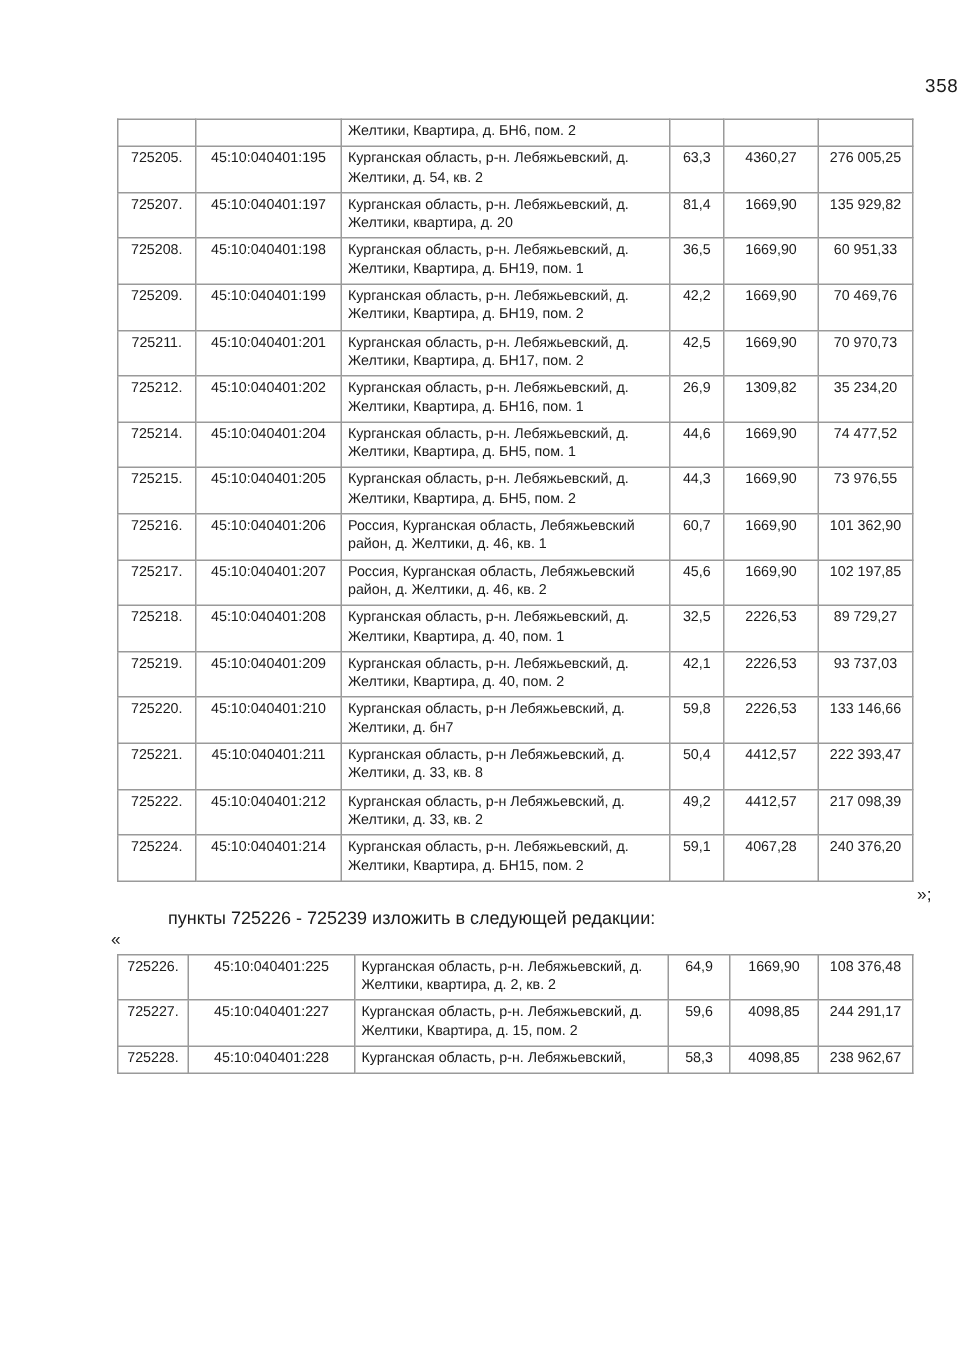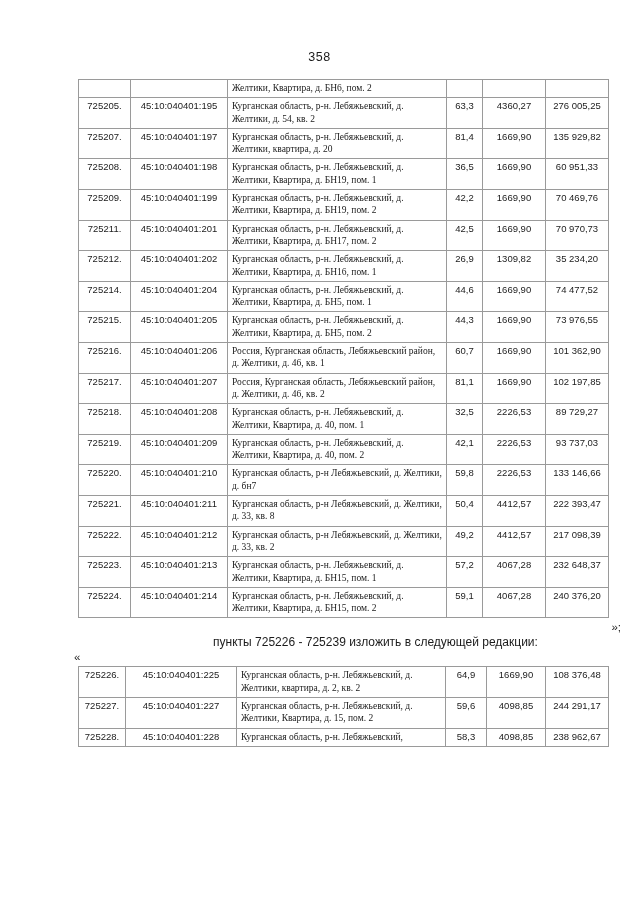--- a/index.html
+++ b/index.html
@@ -10,21 +10,21 @@
   body {
     width: 639px;
     height: 905px;
     overflow: hidden;
     font-family: "Liberation Sans", sans-serif;
     color: #1b1b1b;
     position: relative;
   }
   .page-number {
     margin-top: 50px;
-    text-align: center;
+    text-align: right;
     font-size: 12.5px;
     line-height: 14px;
     letter-spacing: 0.5px;
   }
   table.doc-table {
     border-collapse: collapse;
     table-layout: fixed;
     margin-left: 78px;
     font-size: 9.5px;
     line-height: 12.3px;
@@ -32,33 +32,32 @@
   #table1 { margin-top: 15px; }
   #table2 { margin-top: 3px; }
   table.doc-table td {
     border: 1px solid #9a9a9a;
     padding: 2px 4px 3px 4px;
     vertical-align: top;
     overflow: hidden;
     word-wrap: break-word;
   }
   td.c-num, td.c-cad, td.c-area, td.c-rate, td.c-total { text-align: center; }
-  td.c-addr { text-align: left; font-family: Liberation Serif, serif; }
+  td.c-addr { text-align: left; }
   .close-quote-line {
     text-align: right;
     padding-right: 18px;
     font-size: 11.5px;
     line-height: 13px;
     margin-top: 3px;
   }
   .amendment-line {
     margin: 1px 0 0 112px;
     font-size: 12px;
     line-height: 15px;
-    text-align: center;
   }
   .open-quote-line {
     margin: 1px 0 0 74px;
     font-size: 11.5px;
     line-height: 12px;
   }
 </style>
 </head>
 <body>
 
@@ -151,21 +150,21 @@
         <td class="c-cad">45:10:040401:206</td>
         <td class="c-addr">Россия, Курганская область, Лебяжьевский район, д. Желтики, д. 46, кв. 1</td>
         <td class="c-area">60,7</td>
         <td class="c-rate">1669,90</td>
         <td class="c-total">101 362,90</td>
       </tr>
       <tr>
         <td class="c-num">725217.</td>
         <td class="c-cad">45:10:040401:207</td>
         <td class="c-addr">Россия, Курганская область, Лебяжьевский район, д. Желтики, д. 46, кв. 2</td>
-        <td class="c-area">81,1</td>
+        <td class="c-area">45,6</td>
         <td class="c-rate">1669,90</td>
         <td class="c-total">102 197,85</td>
       </tr>
       <tr>
         <td class="c-num">725218.</td>
         <td class="c-cad">45:10:040401:208</td>
         <td class="c-addr">Курганская область, р-н. Лебяжьевский, д. Желтики, Квартира, д. 40, пом. 1</td>
         <td class="c-area">32,5</td>
         <td class="c-rate">2226,53</td>
         <td class="c-total">89 729,27</td>
@@ -194,28 +193,20 @@
         <td class="c-rate">4412,57</td>
         <td class="c-total">222 393,47</td>
       </tr>
       <tr>
         <td class="c-num">725222.</td>
         <td class="c-cad">45:10:040401:212</td>
         <td class="c-addr">Курганская область, р-н Лебяжьевский, д. Желтики, д. 33, кв. 2</td>
         <td class="c-area">49,2</td>
         <td class="c-rate">4412,57</td>
         <td class="c-total">217 098,39</td>
-      </tr>
-      <tr>
-        <td class="c-num">725223.</td>
-        <td class="c-cad">45:10:040401:213</td>
-        <td class="c-addr">Курганская область, р-н. Лебяжьевский, д. Желтики, Квартира, д. БН15, пом. 1</td>
-        <td class="c-area">57,2</td>
-        <td class="c-rate">4067,28</td>
-        <td class="c-total">232 648,37</td>
       </tr>
       <tr>
         <td class="c-num">725224.</td>
         <td class="c-cad">45:10:040401:214</td>
         <td class="c-addr">Курганская область, р-н. Лебяжьевский, д. Желтики, Квартира, д. БН15, пом. 2</td>
         <td class="c-area">59,1</td>
         <td class="c-rate">4067,28</td>
         <td class="c-total">240 376,20</td>
       </tr>
     </tbody>

